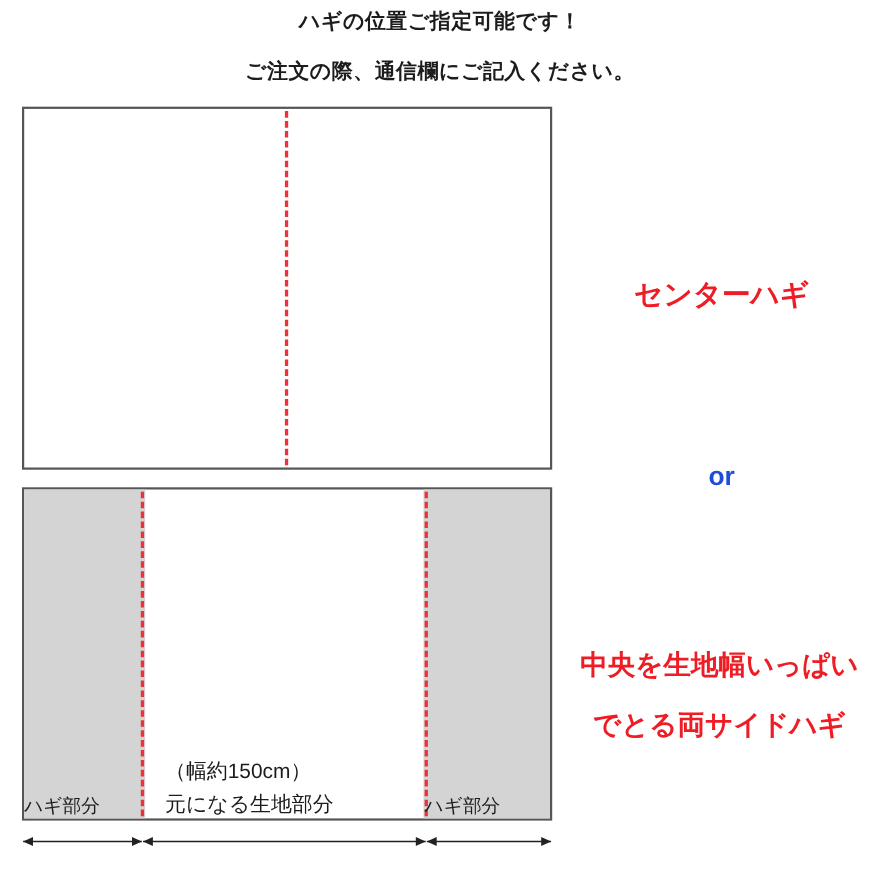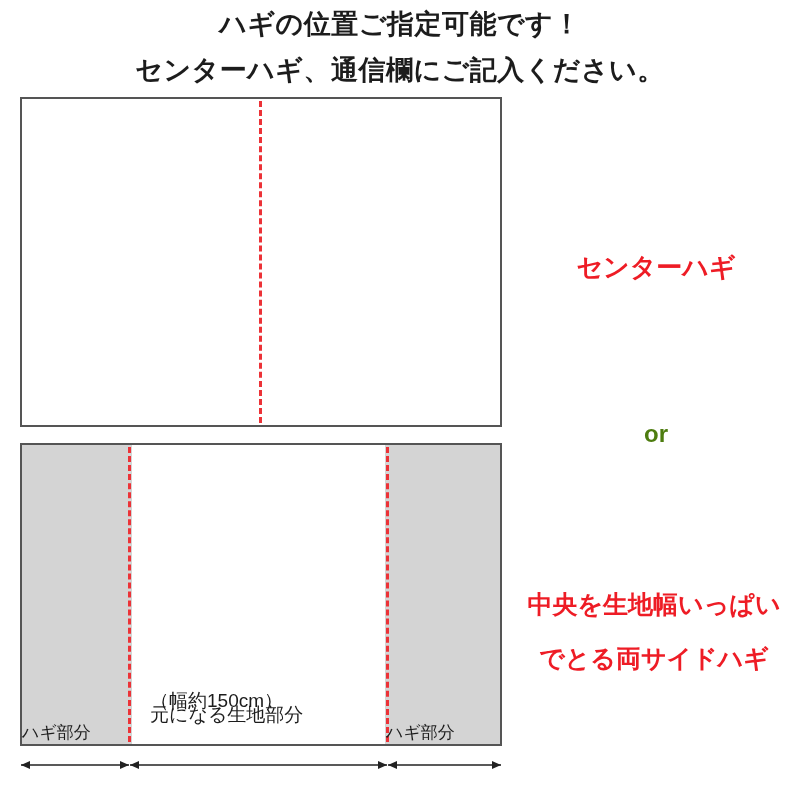--- a/index.html
+++ b/index.html
@@ -18,21 +18,21 @@
     background: #ffffff;
     overflow: hidden;
   }
 
   
   .heading {
     position: absolute;
     left: 0;
     width: 800px;
     text-align: center;
-    font-size: 27px;
+    font-size: 19px;
     font-weight: bold;
     letter-spacing: 0.5px;
     color: #1c1c1c;
     white-space: nowrap;
   }
   #heading-line-1 { top: 6px; }
   #heading-line-2 { top: 52px; }
 
   
   .panel {
@@ -95,21 +95,21 @@
     text-align: left;
   }
   #label-width {
     left: 150px;
     top: 688px;
     width: 200px;
     font-size: 19px;
   }
   #label-base {
     left: 150px;
-    top: 702px;
+    top: 718px;
     width: 200px;
     font-size: 19px;
   }
   #label-hagi-left {
     left: 22px;
     top: 721px;
     width: 106px;
     font-size: 17px;
   }
   #label-hagi-right {
@@ -141,21 +141,21 @@
     top: 250px;
     width: 288px;
     font-size: 26px;
     font-family: Liberation Mono, monospace;
   }
   #caption-or {
     left: 512px;
     top: 420px;
     width: 288px;
     font-size: 24px;
-    color: #4d7c0f;
+    color: #1d4ed8;
     font-weight: bold;
     text-align: center;
     position: absolute;
     white-space: nowrap;
   }
   #caption-sides-1 {
     left: 508px;
     top: 588px;
     width: 292px;
     font-size: 25px;
@@ -166,21 +166,21 @@
     width: 292px;
     font-size: 25px;
   }
 </style>
 </head>
 <body>
 
 <div id="stage">
 
   <div class="heading" id="heading-line-1">ハギの位置ご指定可能です！</div>
-  <div class="heading" id="heading-line-2">センターハギ、通信欄にご記入ください。</div>
+  <div class="heading" id="heading-line-2">ご注文の際、通信欄にご記入ください。</div>
 
   <div class="panel" id="panel-center"></div>
   <div class="seam" id="seam-center"></div>
 
   <div class="panel" id="panel-sides">
     <div class="grey-band" id="band-left"></div>
     <div class="grey-band" id="band-right"></div>
   </div>
   <div class="seam" id="seam-left"></div>
   <div class="seam" id="seam-right"></div>

